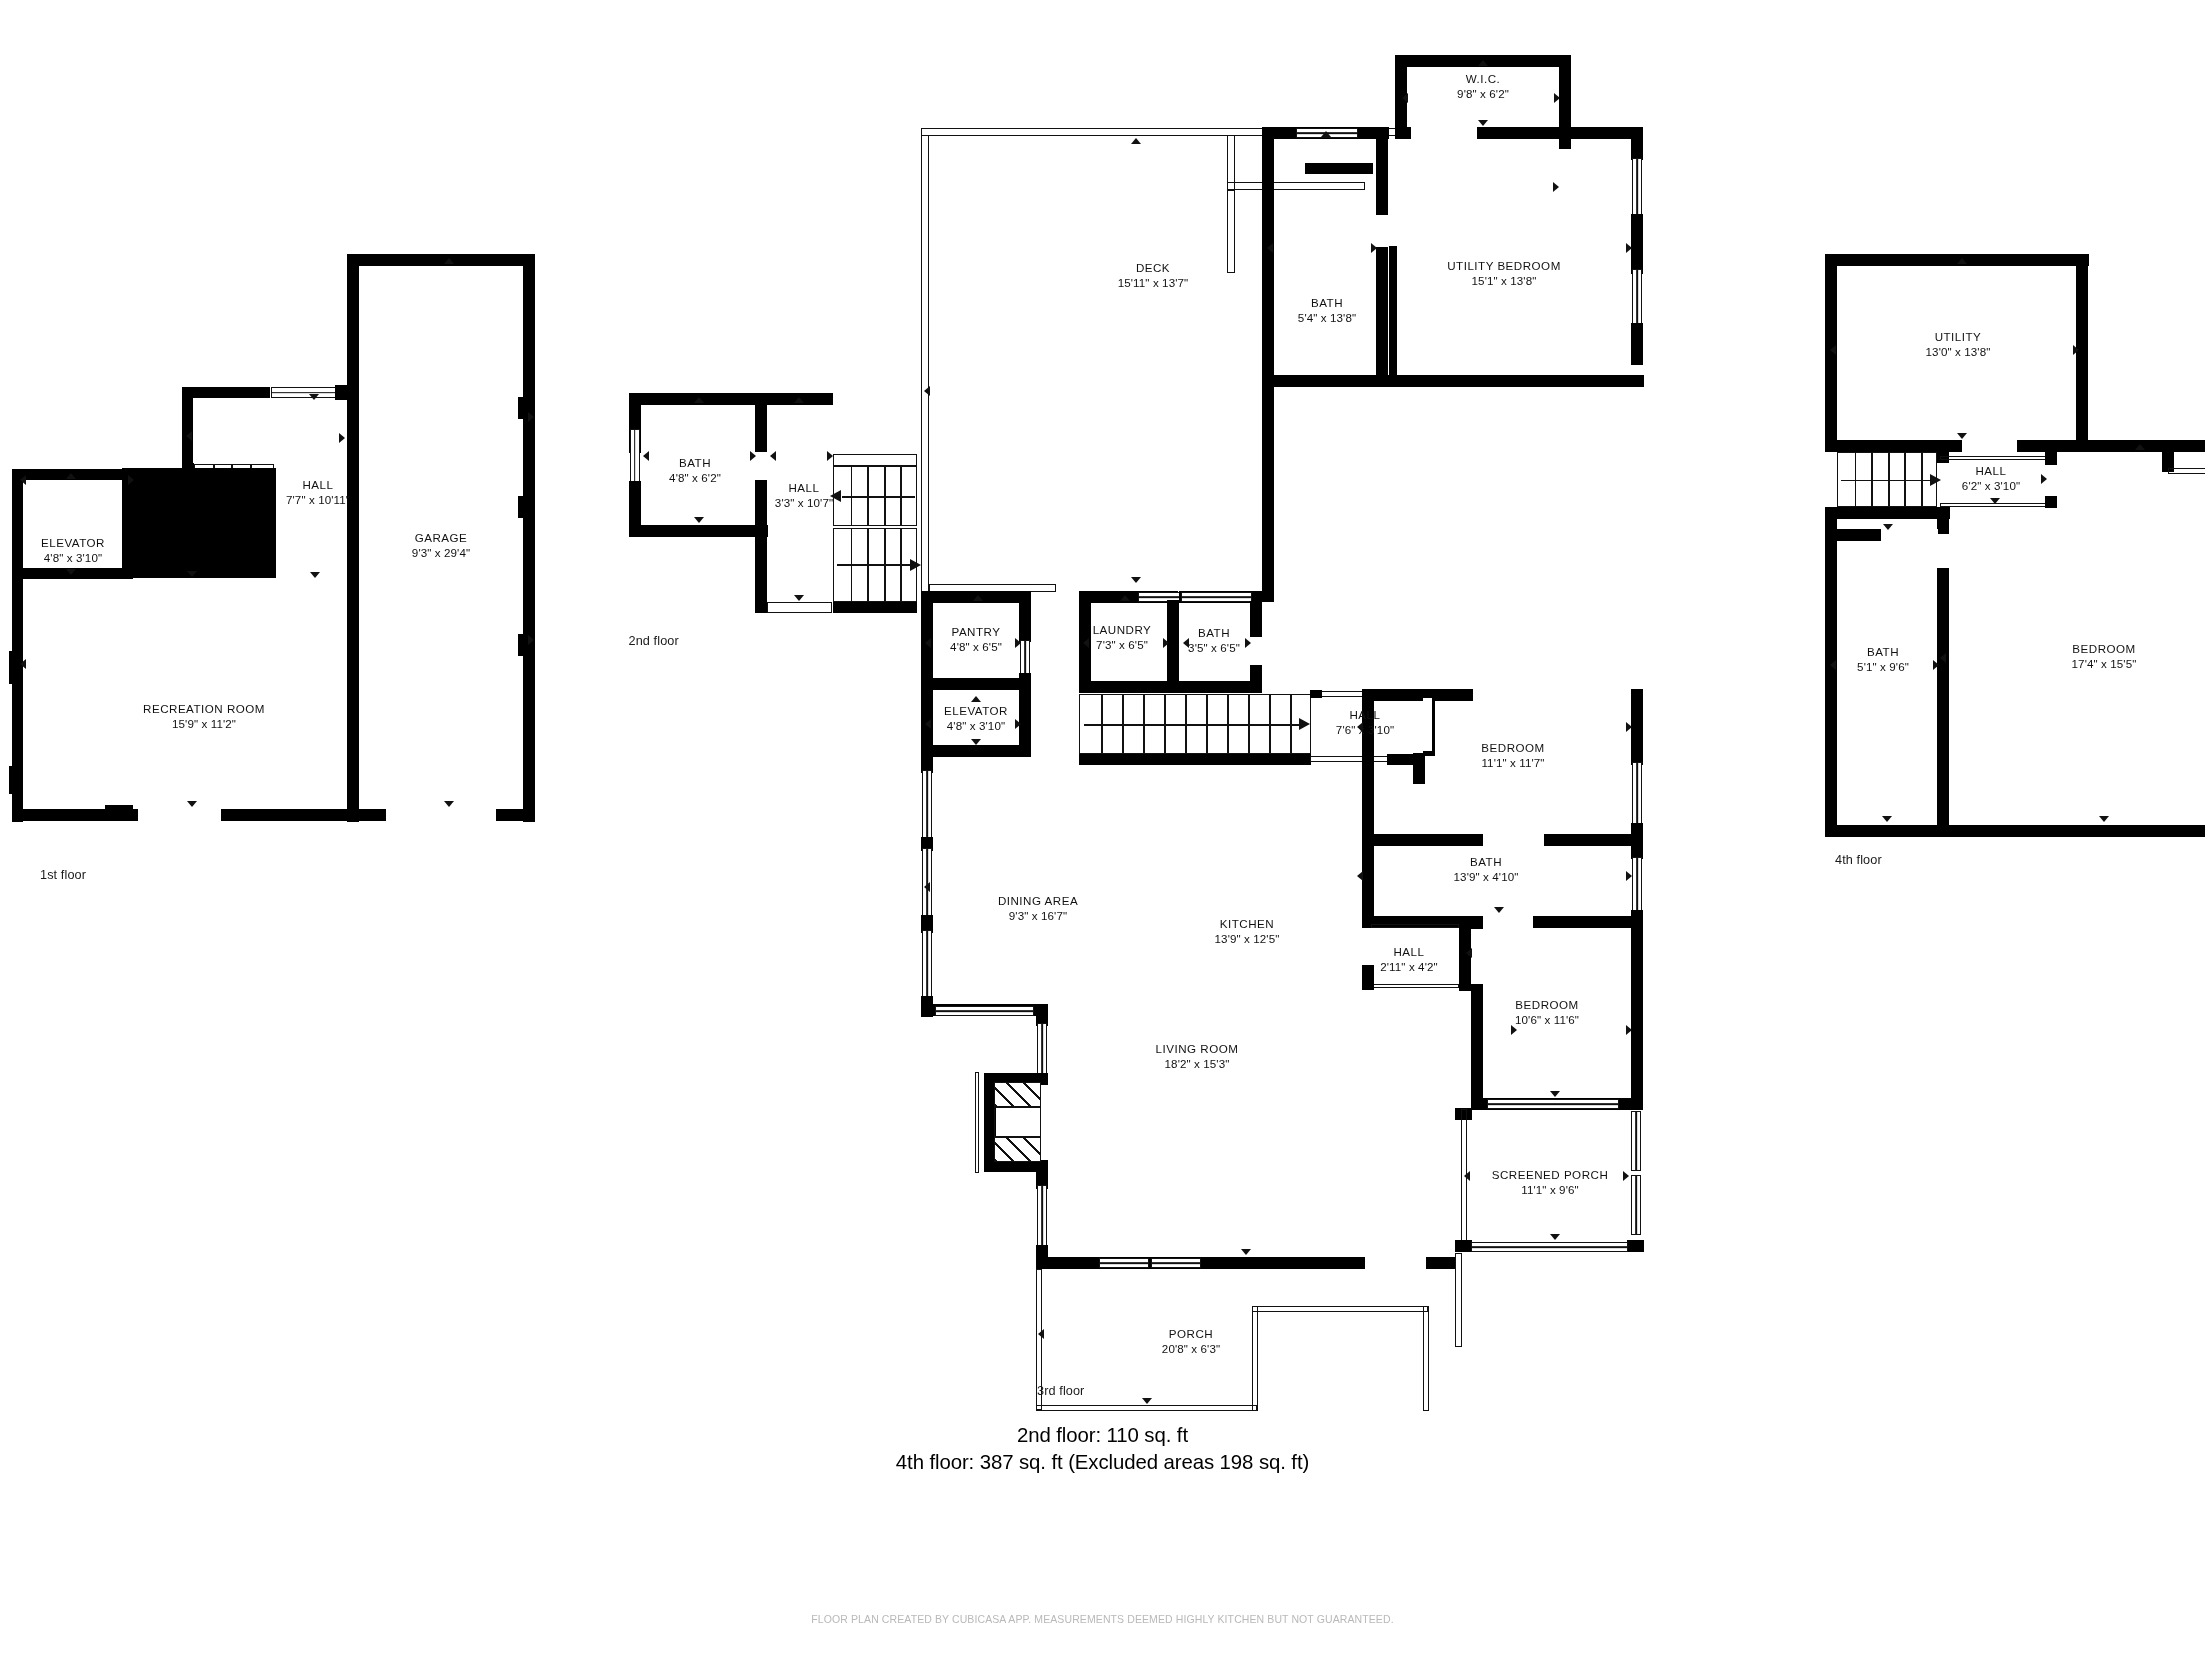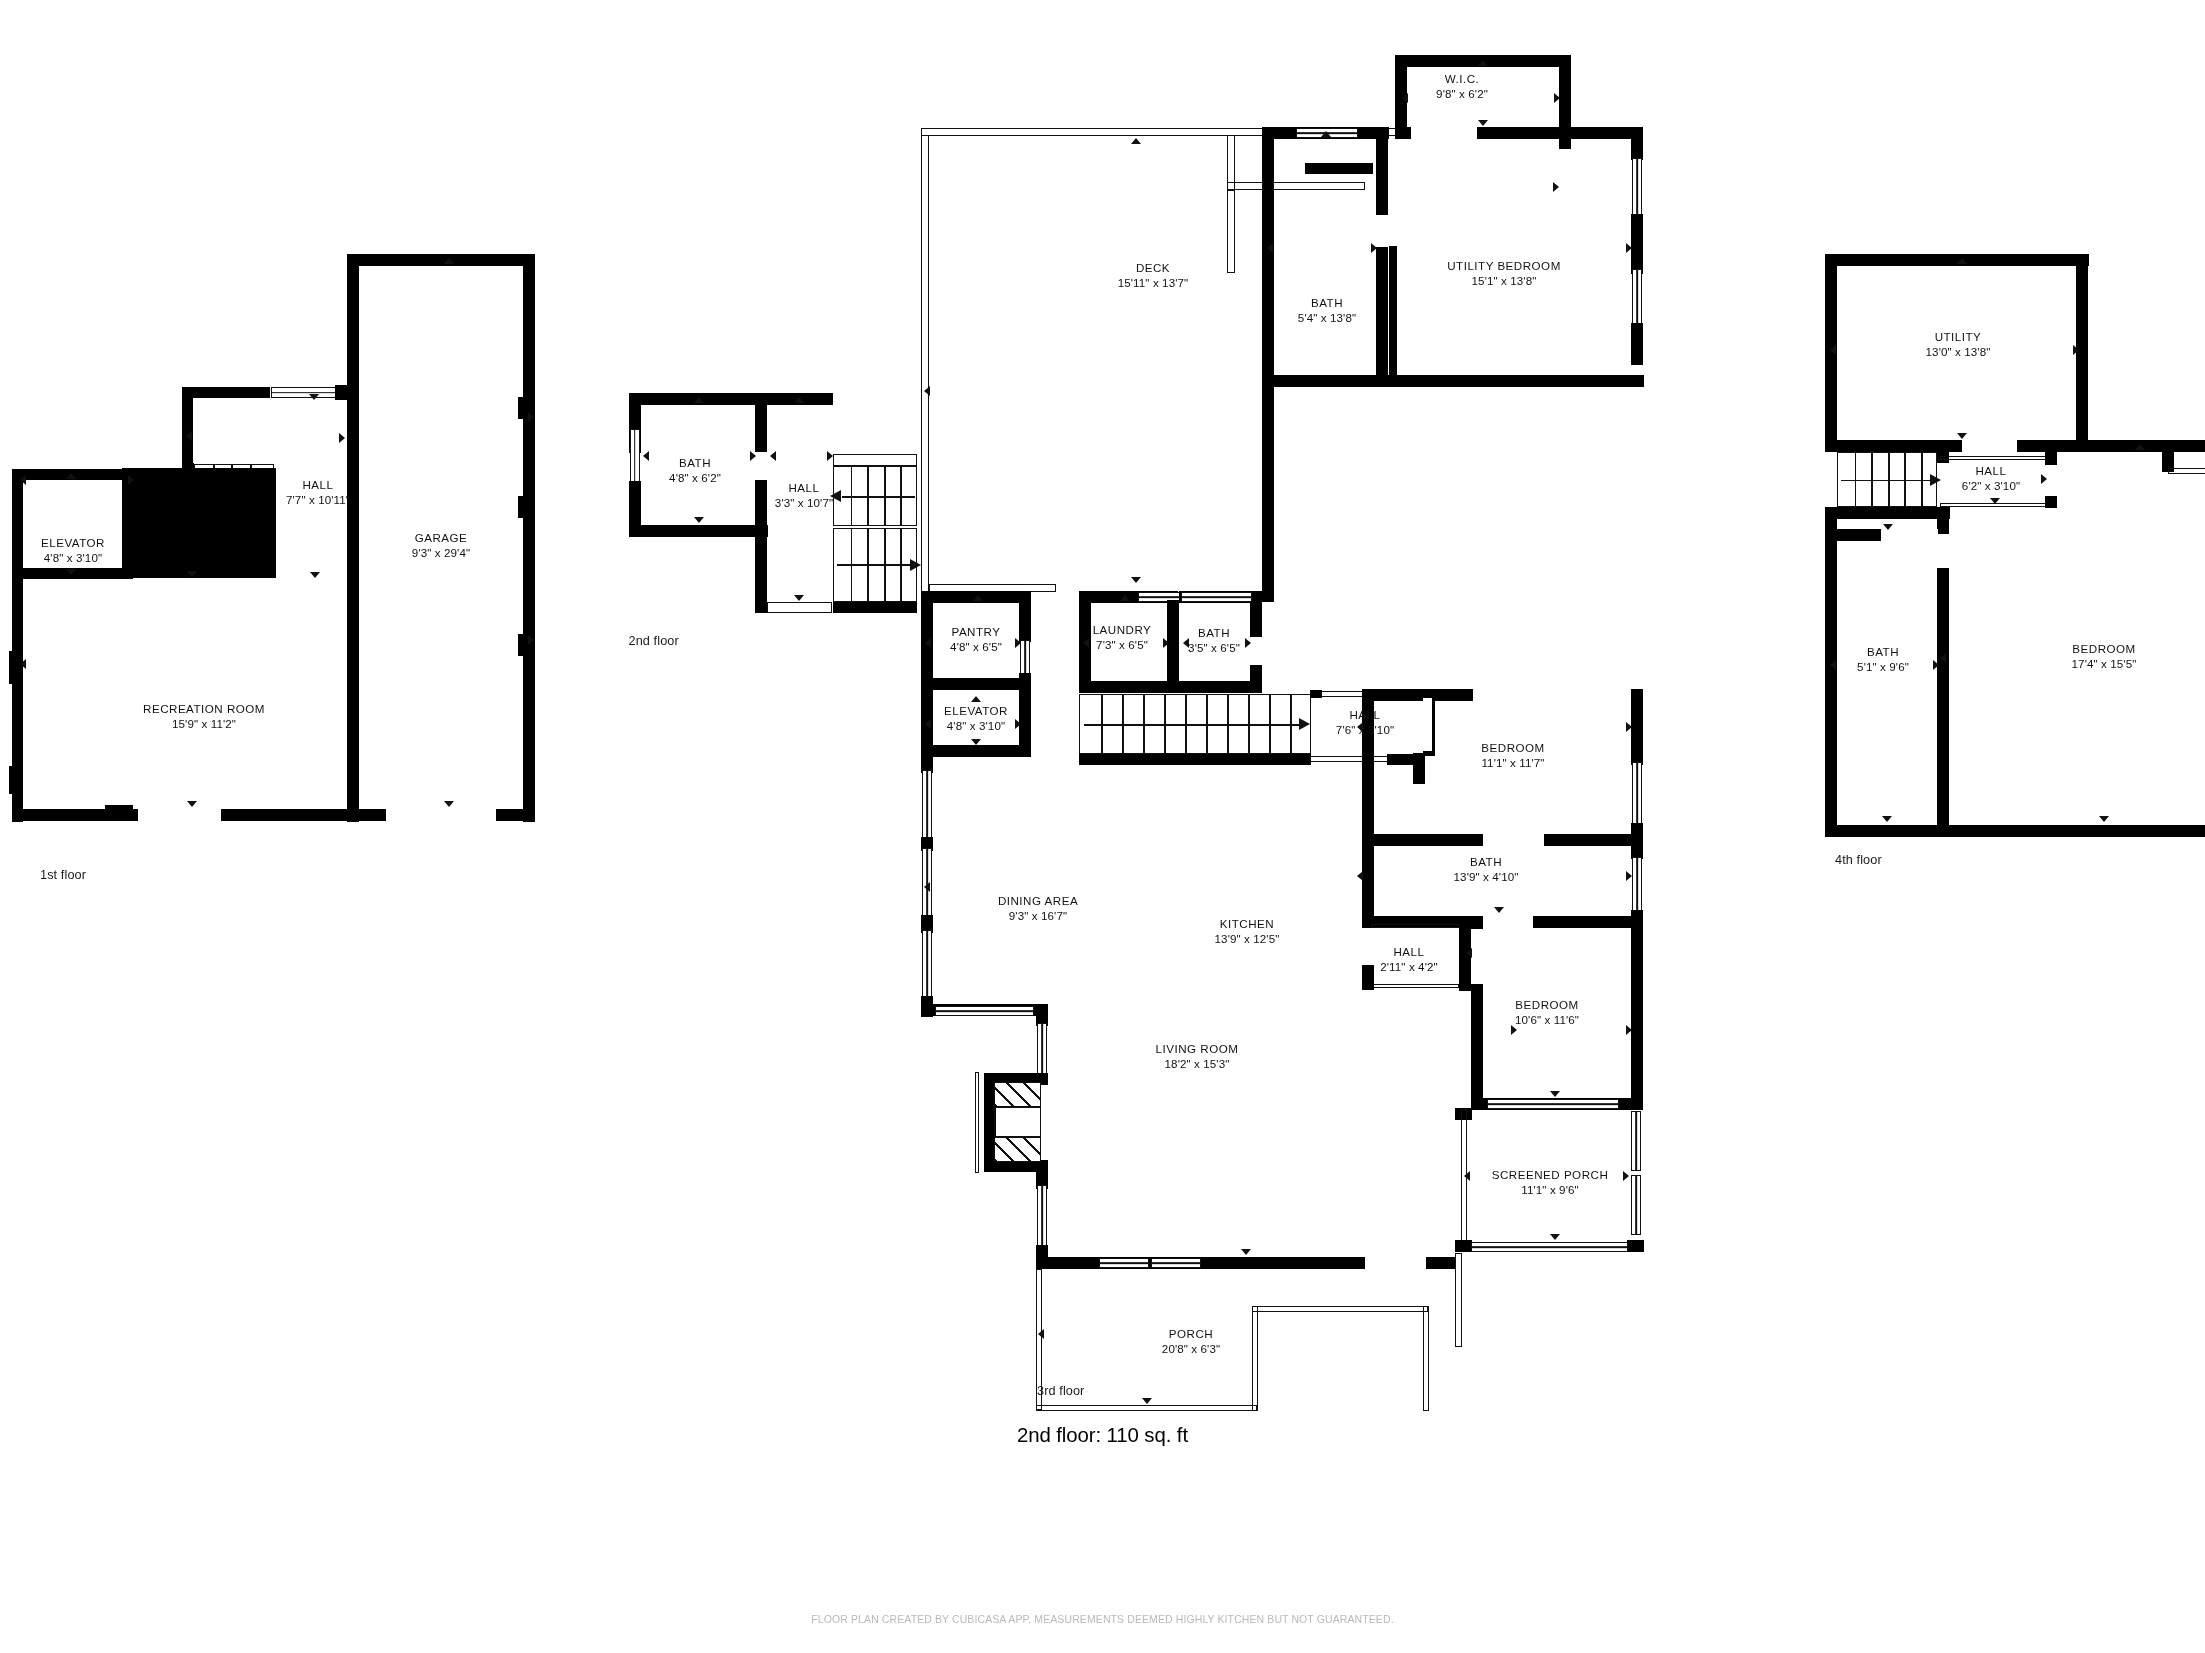--- a/index.html
+++ b/index.html
@@ -411,21 +411,21 @@
     <div class="tick right" style="left:713px; top:1171px;"></div>
     <div class="tick down" style="left:640px; top:1234px;"></div>
     <div class="tick down" style="left:331px; top:1249px;"></div>
     <div class="tick left" style="left:128px; top:1329px;"></div>
     <div class="tick down" style="left:232px; top:1398px;"></div>
 
     <div class="room" style="left:243px; top:276px;">
       <div class="nm">DECK</div>
       <div class="dim">15'11" x 13'7"</div>
     </div>
-    <div class="room" style="left:552px; top:87px;">
+    <div class="room" style="left:573px; top:87px;">
       <div class="nm">W.I.C.</div>
       <div class="dim">9'8" x 6'2"</div>
     </div>
     <div class="room" style="left:66px; top:640px;">
       <div class="nm">PANTRY</div>
       <div class="dim">4'8" x 6'5"</div>
     </div>
     <div class="room" style="left:212px; top:638px;">
       <div class="nm">LAUNDRY</div>
       <div class="dim">7'3" x 6'5"</div>
@@ -560,18 +560,19 @@
     <div class="room" style="left:306px; top:657px;">
       <div class="nm">BEDROOM</div>
       <div class="dim">17'4" x 15'5"</div>
     </div>
 
     <div class="floorlabel" style="left:37px; top:853px;">4th floor</div>
   </div>
 
   <div id="summary">
     <div class="line">2nd floor: 110 sq. ft</div>
+    <div class="line">4th floor: 387 sq. ft (Excluded areas 198 sq. ft)</div>
   </div>
 
   <div id="disclaimer">FLOOR PLAN CREATED BY CUBICASA APP. MEASUREMENTS DEEMED HIGHLY KITCHEN BUT NOT GUARANTEED.</div>
 
 </div>
 
 
 </body></html>

